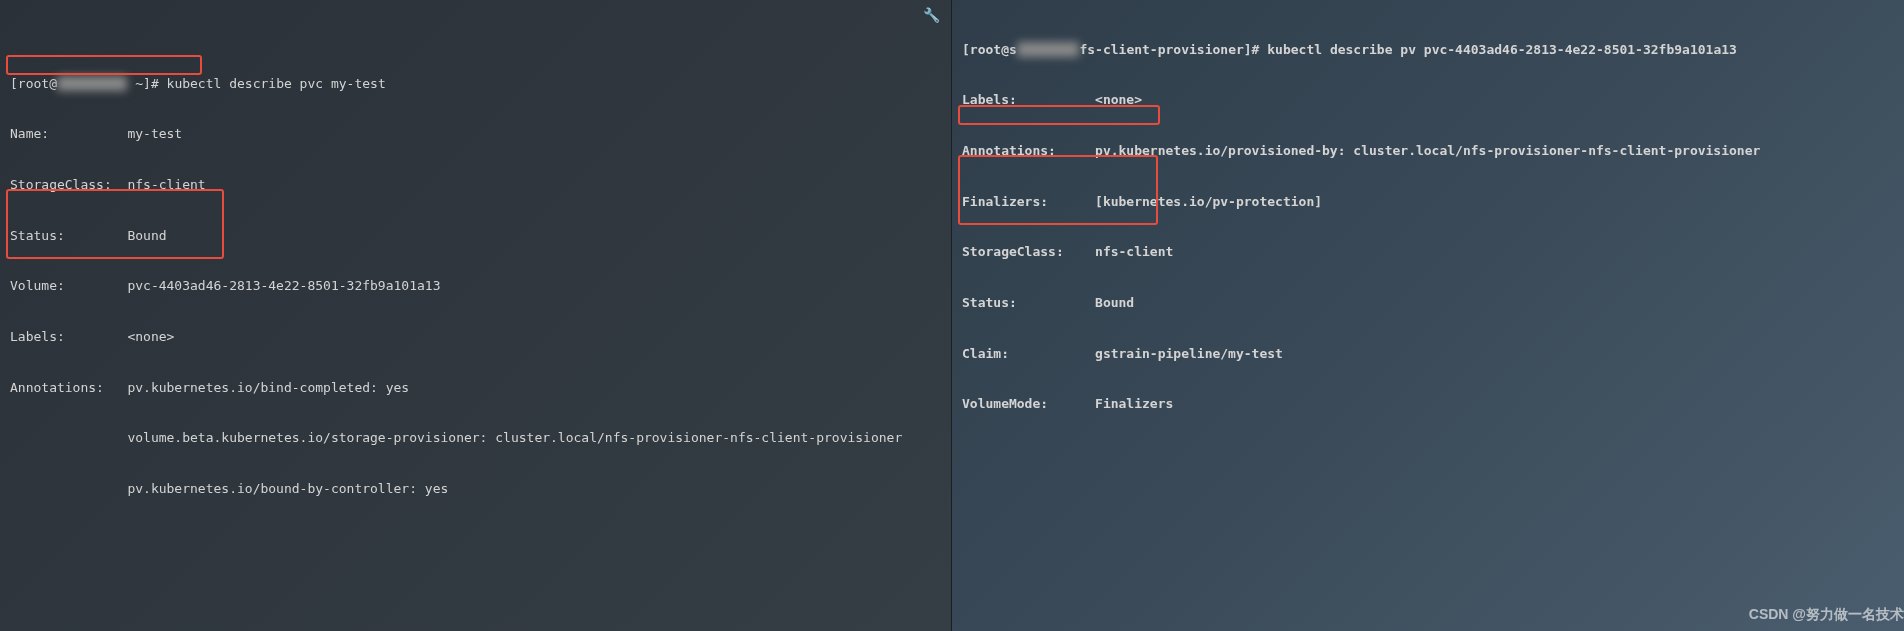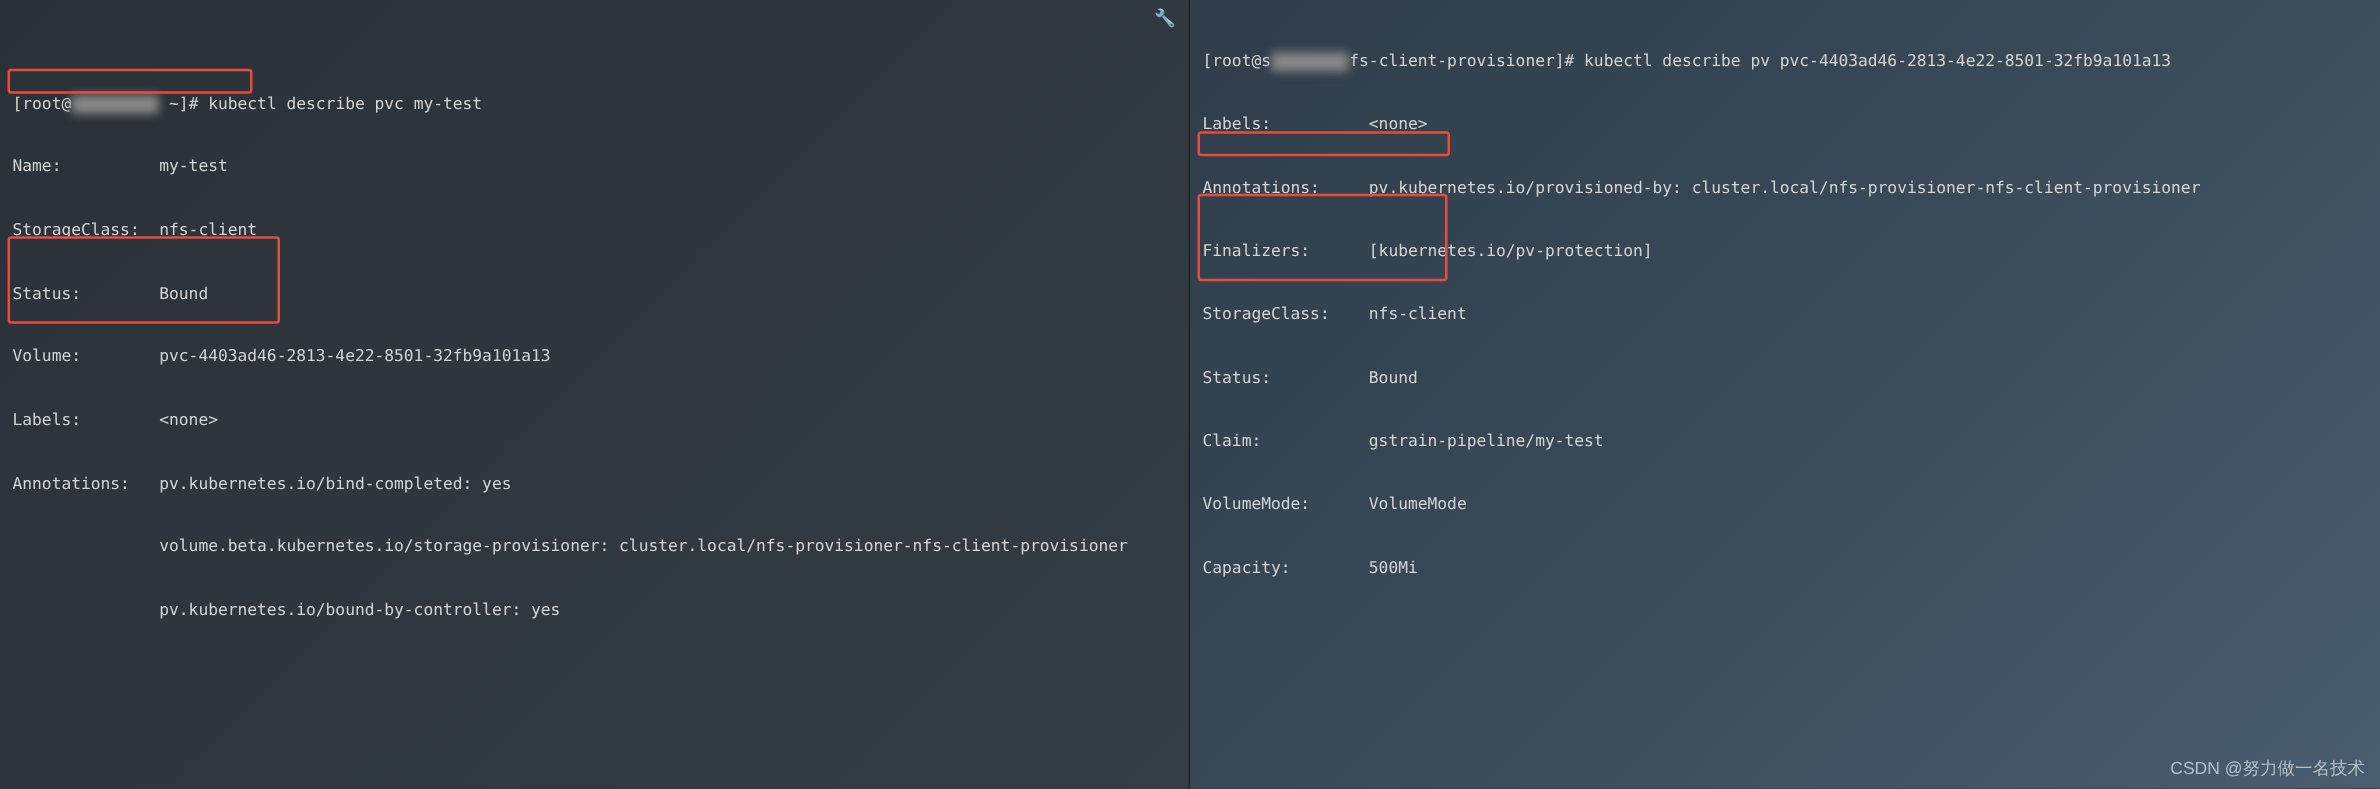--- a/index.html
+++ b/index.html
@@ -21,20 +21,21 @@
     position: relative;
     white-space: pre;
     line-height: 1.3;
   }
   .pane-left {
     background: linear-gradient(135deg, #2a3138 0%, #353d45 100%);
     border-right: 1px solid #1a1f24;
   }
   .pane-right {
     background: linear-gradient(135deg, #2f3d4a 0%, #3a4a58 50%, #4a5d6e 100%);
+    font-weight: bold;
   }
   .line { display: block; white-space: pre-wrap; word-break: break-all; }
   .highlight-box {
     position: absolute;
     border: 2px solid #e74c3c;
     border-radius: 3px;
     pointer-events: none;
   }
   .wrench {
     position: absolute;
@@ -45,21 +46,21 @@
   }
   .blur {
     filter: blur(4px);
     background: #888;
     color: transparent;
     border-radius: 2px;
   }
   .watermark {
     position: absolute;
     bottom: 8px;
-    right: 12px;
+    right: 0;
     color: rgba(255,255,255,0.6);
     font-size: 14px;
     font-family: sans-serif;
   }
 </style>
 </head>
 <body>
 
 <div class="pane pane-left">
   <span class="wrench">🔧</span>
@@ -93,22 +94,21 @@
 </div>
 
 <div class="pane pane-right">
   <span class="line"><span>[root@s</span><span class="blur">xxxxxxxx</span><span>fs-client-provisioner]# </span><span>kubectl describe pv pvc-4403ad46-2813-4e22-8501-32fb9a101a13</span></span>
   <span class="line">Labels:          <span>&lt;none&gt;</span></span>
   <span class="line">Annotations:     <span>pv.kubernetes.io/provisioned-by: cluster.local/nfs-provisioner-nfs-client-provisioner</span></span>
   <span class="line">Finalizers:      <span>[kubernetes.io/pv-protection]</span></span>
   <span class="line">StorageClass:    <span>nfs-client</span></span>
   <span class="line">Status:          <span>Bound</span></span>
   <span class="line">Claim:           <span>gstrain-pipeline/my-test</span></span>
-  <span class="line">VolumeMode:      <span>VolumeMode</span></span>
-  <span class="line">Capacity:        <span>500Mi</span></span>
+  <span class="line">VolumeMode:      <span>Finalizers</span></span>
   
   
   
   
   
   
   
   
   
   

